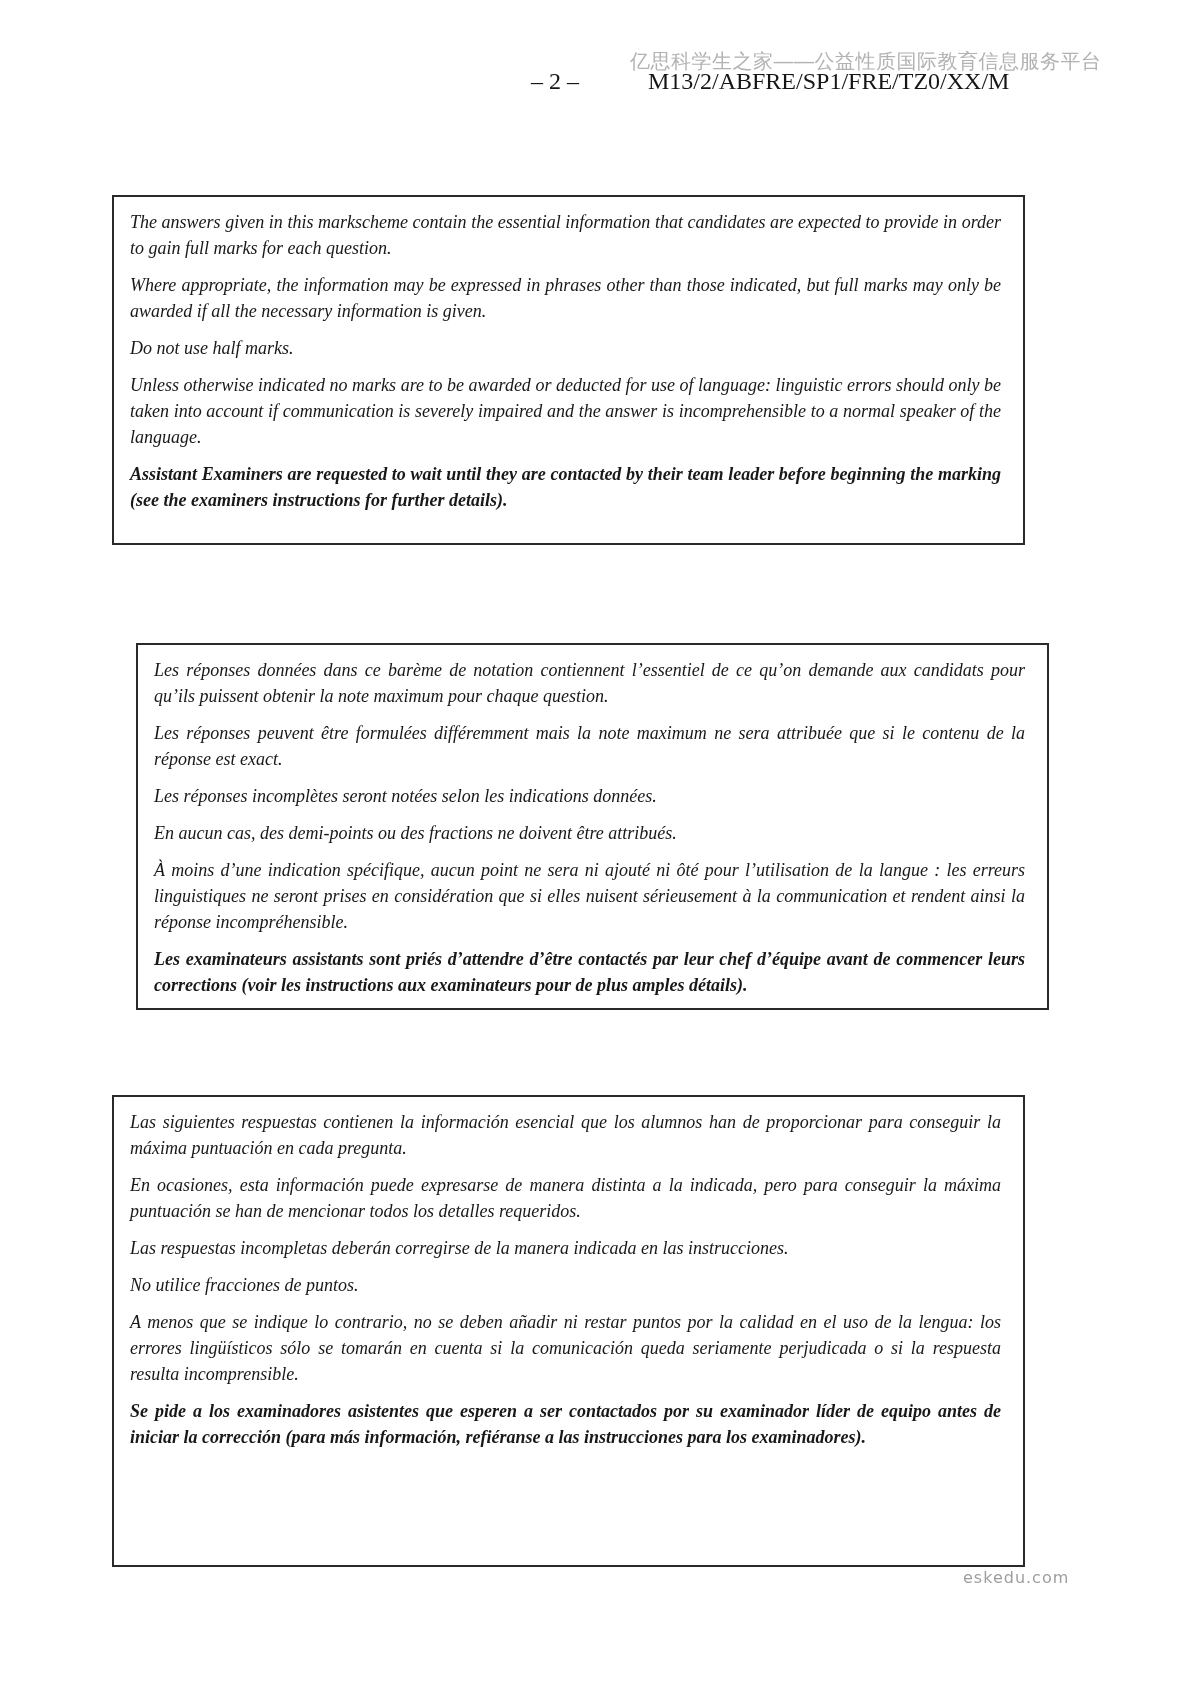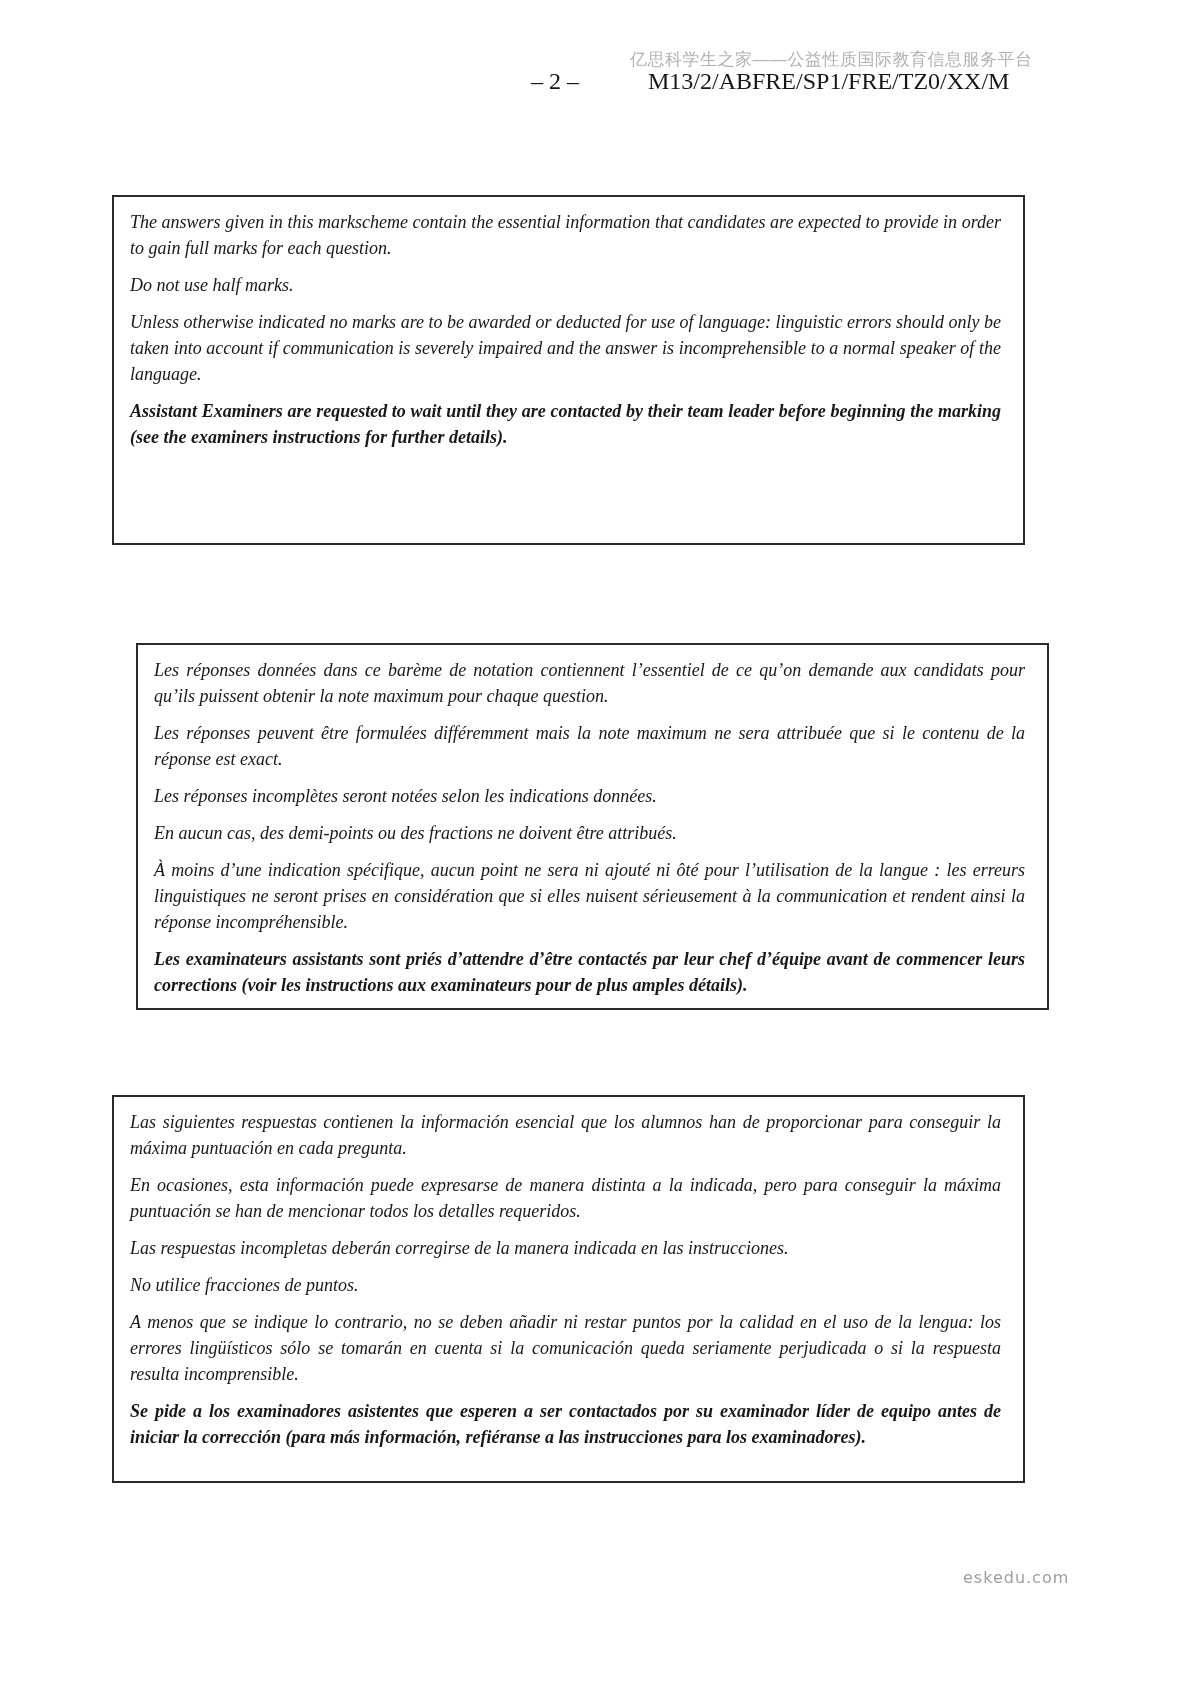--- a/index.html
+++ b/index.html
@@ -10,21 +10,21 @@
     background: #ffffff;
     font-family: "Liberation Serif", serif;
     color: #1c1c1c;
     overflow: hidden;
   }
   .watermark-top {
     position: absolute;
     left: 630px;
     top: 48px;
     font-family: "Liberation Sans", sans-serif;
-    font-size: 17px;
+    font-size: 20px;
     letter-spacing: 0.5px;
     color: #b2b2b2;
     white-space: nowrap;
   }
   .page-number {
     position: absolute;
     left: 531px;
     top: 68px;
     font-size: 24px;
     color: #161616;
@@ -42,21 +42,21 @@
     position: absolute;
     left: 112px;
     width: 913px;
     box-sizing: border-box;
     border: 2px solid #2a2a2a;
     background: #ffffff;
     padding: 12px 22px 12px 16px;
   }
   .box-en { top: 195px; height: 350px; }
   .box-fr { top: 643px; height: 367px; margin-left: 24px; }
-  .box-es { top: 1095px; height: 388px; }
+  .box-es { top: 1095px; height: 472px; }
   .rules-box p {
     margin: 0 0 11px 0;
     font-style: italic;
     font-size: 18px;
     line-height: 26px;
     text-align: justify;
     color: #181818;
   }
   .rules-box p:last-child { margin-bottom: 0; }
   .rules-box p.note { font-weight: bold; }
@@ -73,20 +73,21 @@
 </style>
 </head>
 <body>
 
 <div class="watermark-top">亿思科学生之家——公益性质国际教育信息服务平台</div>
 <div class="page-number">– 2 –</div>
 <div class="paper-code">M13/2/ABFRE/SP1/FRE/TZ0/XX/M</div>
 
 <div class="rules-box box-en">
   <p>The answers given in this markscheme contain the essential information that candidates are expected to provide in order to gain full marks for each question.</p>
+  <p>Where appropriate, the information may be expressed in phrases other than those indicated, but full marks may only be awarded if all the necessary information is given.</p>
   <p>Do not use half marks.</p>
   <p>Unless otherwise indicated no marks are to be awarded or deducted for use of language: linguistic errors should only be taken into account if communication is severely impaired and the answer is incomprehensible to a normal speaker of the language.</p>
   <p class="note">Assistant Examiners are requested to wait until they are contacted by their team leader before beginning the marking (see the examiners instructions for further details).</p>
 </div>
 
 <div class="rules-box box-fr">
   <p>Les réponses données dans ce barème de notation contiennent l’essentiel de ce qu’on demande aux candidats pour qu’ils puissent obtenir la note maximum pour chaque question.</p>
   <p>Les réponses peuvent être formulées différemment mais la note maximum ne sera attribuée que si le contenu de la réponse est exact.</p>
   <p>Les réponses incomplètes seront notées selon les indications données.</p>
   <p>En aucun cas, des demi-points ou des fractions ne doivent être attribués.</p>

